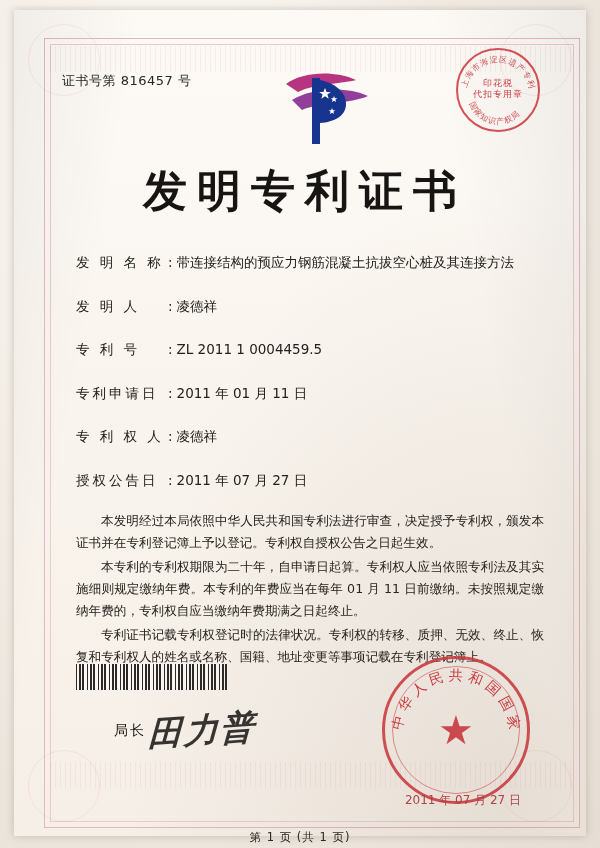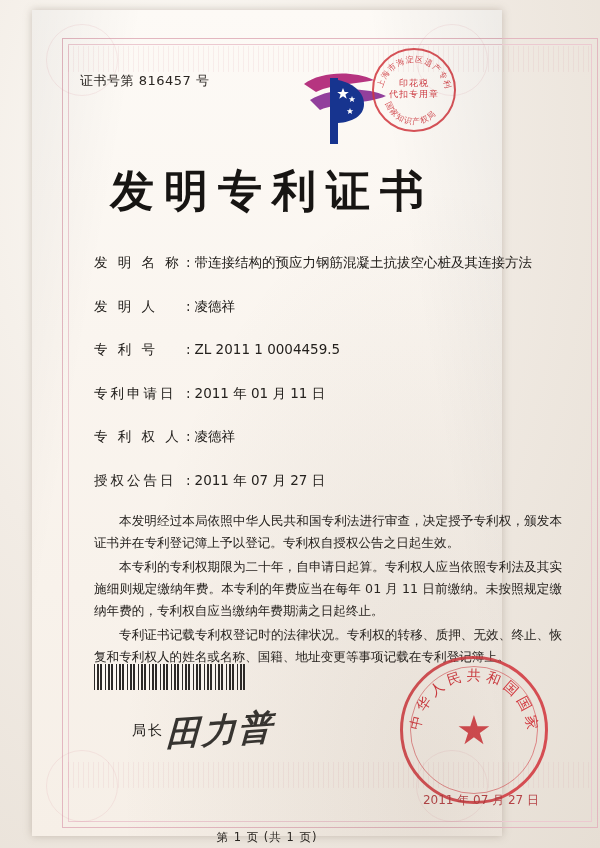--- a/index.html
+++ b/index.html
@@ -21,27 +21,26 @@
     height: 848px;
     background: #efe9e3;
     background-image:
       radial-gradient(ellipse at 30% 20%, #fdfbf7 0%, #f2ece5 45%, #e6ded4 100%);
     overflow: hidden;
   }
   .paper {
     position: absolute;
     left: 14px;
     top: 10px;
-    width: 470px;
+    width: 572px;
     height: 826px;
     background: #fbf7f2;
     background-image:
       linear-gradient(180deg, #fdfaf6 0%, #faf5ef 40%, #f6efe7 100%);
     box-shadow: 0 0 8px rgba(120,105,90,.35);
-    margin-left: 18px;
   }
   
   .border-outer {
     position: absolute;
     left: 30px; top: 28px;
     width: 536px; height: 790px;
     border: 1px solid #e3b7c0;
     box-sizing: border-box;
   }
   .border-inner {

